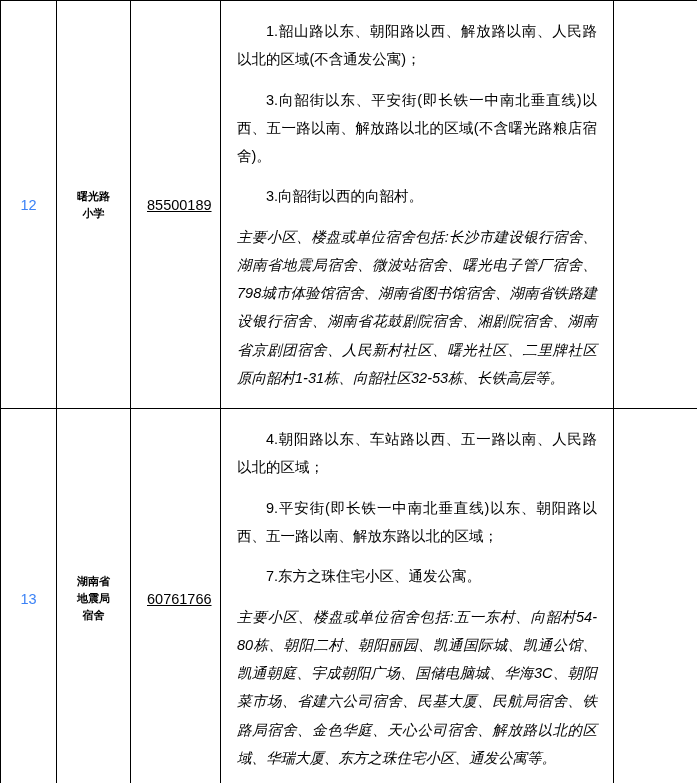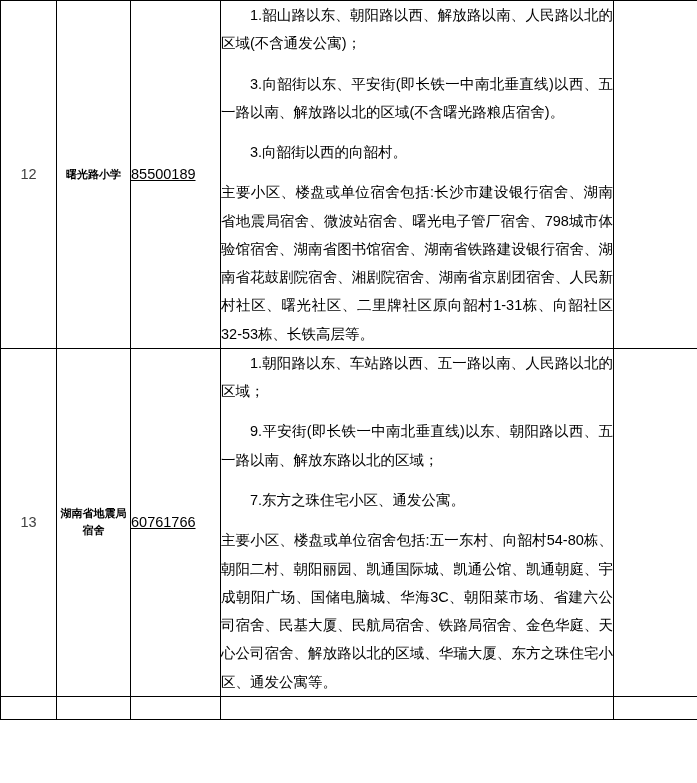--- a/index.html
+++ b/index.html
@@ -17,32 +17,32 @@
     position: relative;
   }
   table.school-table {
     border-collapse: collapse;
     table-layout: fixed;
     width: 697px;
   }
   table.school-table td {
     border: 1px solid #000000;
     vertical-align: middle;
-    padding: 0;
+    padding: 16px;
   }
   col.c-index { width: 56px; }
   col.c-name  { width: 74px; }
   col.c-code  { width: 90px; }
   col.c-desc  { width: 393px; }
   col.c-last  { width: 84px; }
 
   td.index-cell {
     text-align: center;
     font-size: 14.5px;
-    color: #404040;
+    color: #3b82f6;
   }
   td.name-cell {
     font-size: 11px;
     line-height: 1.55;
     padding: 0 6px;
     text-align: center;
     font-weight: bold;
   }
   td.code-cell {
     font-size: 14.5px;
@@ -57,21 +57,21 @@
   td.last-cell {
     background: #ffffff;
   }
   .desc-p {
     font-size: 14.5px;
     line-height: 1.95;
     margin: 0 0 12px 0;
     text-align: justify;
     text-justify: inter-ideograph;
   }
-  .desc-p:last-child { margin-bottom: 0; }
+  .desc-p:last-child { margin-bottom: 0; font-style: italic; }
   .indent { text-indent: 2em; }
   .tail-row td {
     height: 22px;
   }
 </style>
 </head>
 <body>
 
 <div class="sheet">
   <table class="school-table">
@@ -93,21 +93,21 @@
           <p class="desc-p indent">3.向韶街以西的向韶村。</p>
           <p class="desc-p">主要小区、楼盘或单位宿舍包括:长沙市建设银行宿舍、湖南省地震局宿舍、微波站宿舍、曙光电子管厂宿舍、798城市体验馆宿舍、湖南省图书馆宿舍、湖南省铁路建设银行宿舍、湖南省花鼓剧院宿舍、湘剧院宿舍、湖南省京剧团宿舍、人民新村社区、曙光社区、二里牌社区原向韶村1-31栋、向韶社区32-53栋、长铁高层等。</p>
         </td>
         <td class="last-cell"></td>
       </tr>
       <tr>
         <td class="index-cell">13</td>
         <td class="name-cell">湖南省地震局宿舍</td>
         <td class="code-cell">60761766</td>
         <td class="desc-cell">
-          <p class="desc-p indent">1.朝阳路以东、车站路以西、五一路以南、人民路以北的区域；</p>
+          <p class="desc-p indent">4.朝阳路以东、车站路以西、五一路以南、人民路以北的区域；</p>
           <p class="desc-p indent">9.平安街(即长铁一中南北垂直线)以东、朝阳路以西、五一路以南、解放东路以北的区域；</p>
           <p class="desc-p indent">7.东方之珠住宅小区、通发公寓。</p>
           <p class="desc-p">主要小区、楼盘或单位宿舍包括:五一东村、向韶村54-80栋、朝阳二村、朝阳丽园、凯通国际城、凯通公馆、凯通朝庭、宇成朝阳广场、国储电脑城、华海3C、朝阳菜市场、省建六公司宿舍、民基大厦、民航局宿舍、铁路局宿舍、金色华庭、天心公司宿舍、解放路以北的区域、华瑞大厦、东方之珠住宅小区、通发公寓等。</p>
         </td>
         <td class="last-cell"></td>
       </tr>
       <tr class="tail-row">
         <td class="index-cell"></td>
         <td class="name-cell"></td>
         <td class="code-cell"></td>

